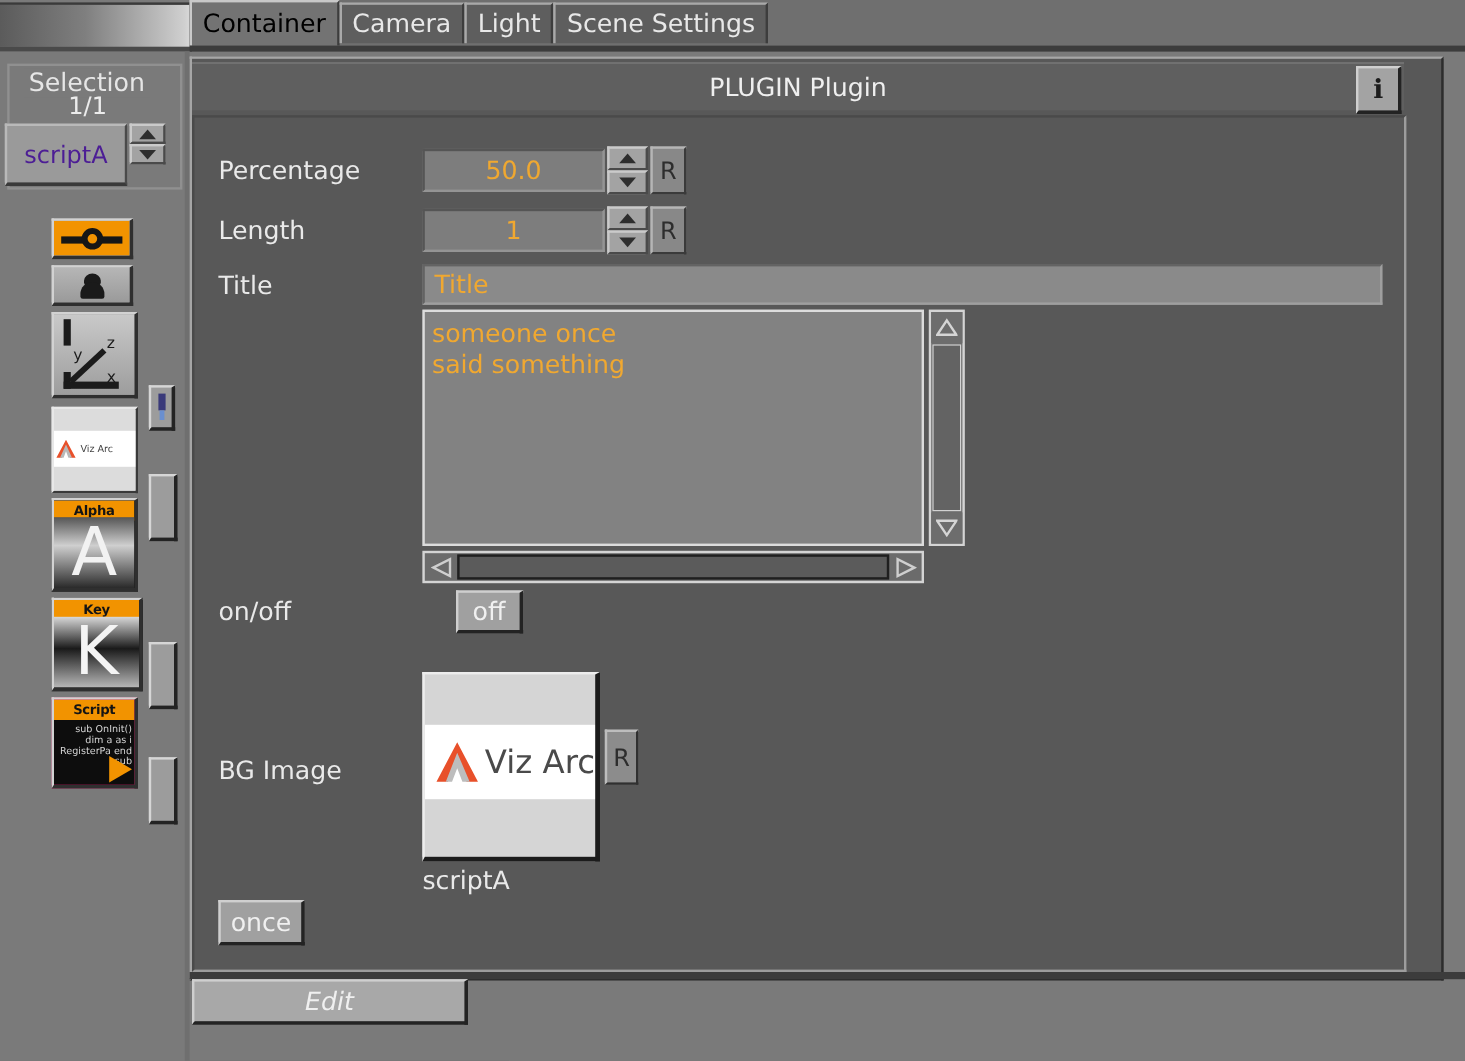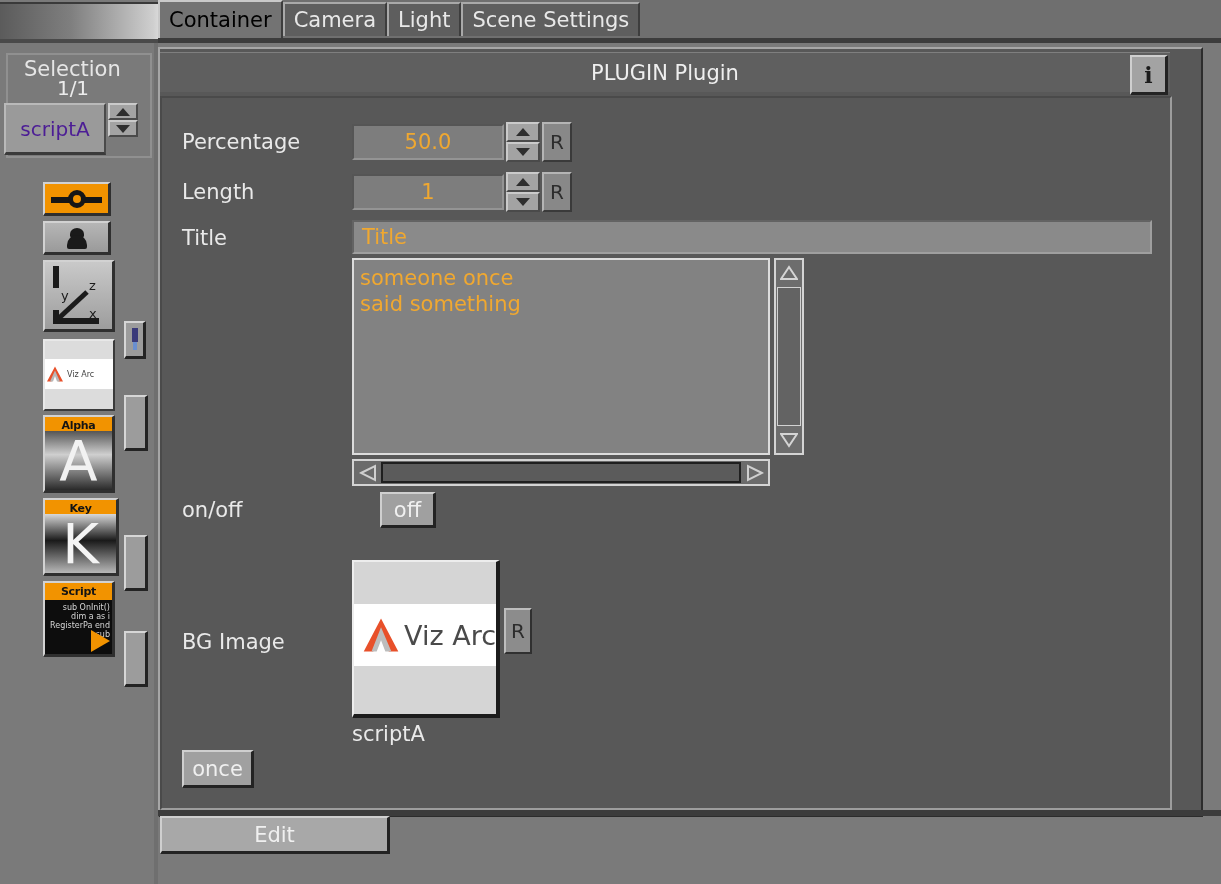--- a/index.html
+++ b/index.html
@@ -456,21 +456,21 @@
     border-right: 3px solid #232323;
     border-bottom: 3px solid #232323;
     box-sizing: border-box;
     display: flex; align-items: center; justify-content: center;
     font-size: 21px; color: #f0f0f0;
     cursor: pointer;
   }
   .btn-off  { left: 352px; top: 492px; width: 56px; height: 36px; margin-left: 28px; }
   .btn-load { left: 182px; top: 750px; width: 72px; height: 38px; }
   .btn-edit { left: 160px; top: 816px; width: 230px; height: 38px;
-              background:#a8a8a8; }
+              background:#a8a8a8;font-style:italic; }
 
   
   .bg-thumb {
     position: absolute;
     left: 352px; top: 560px;
     width: 148px; height: 158px;
     background: #d5d5d5;
     border-top: 2px solid #ededed;
     border-left: 2px solid #ededed;
     border-right: 4px solid #1c1c1c;

